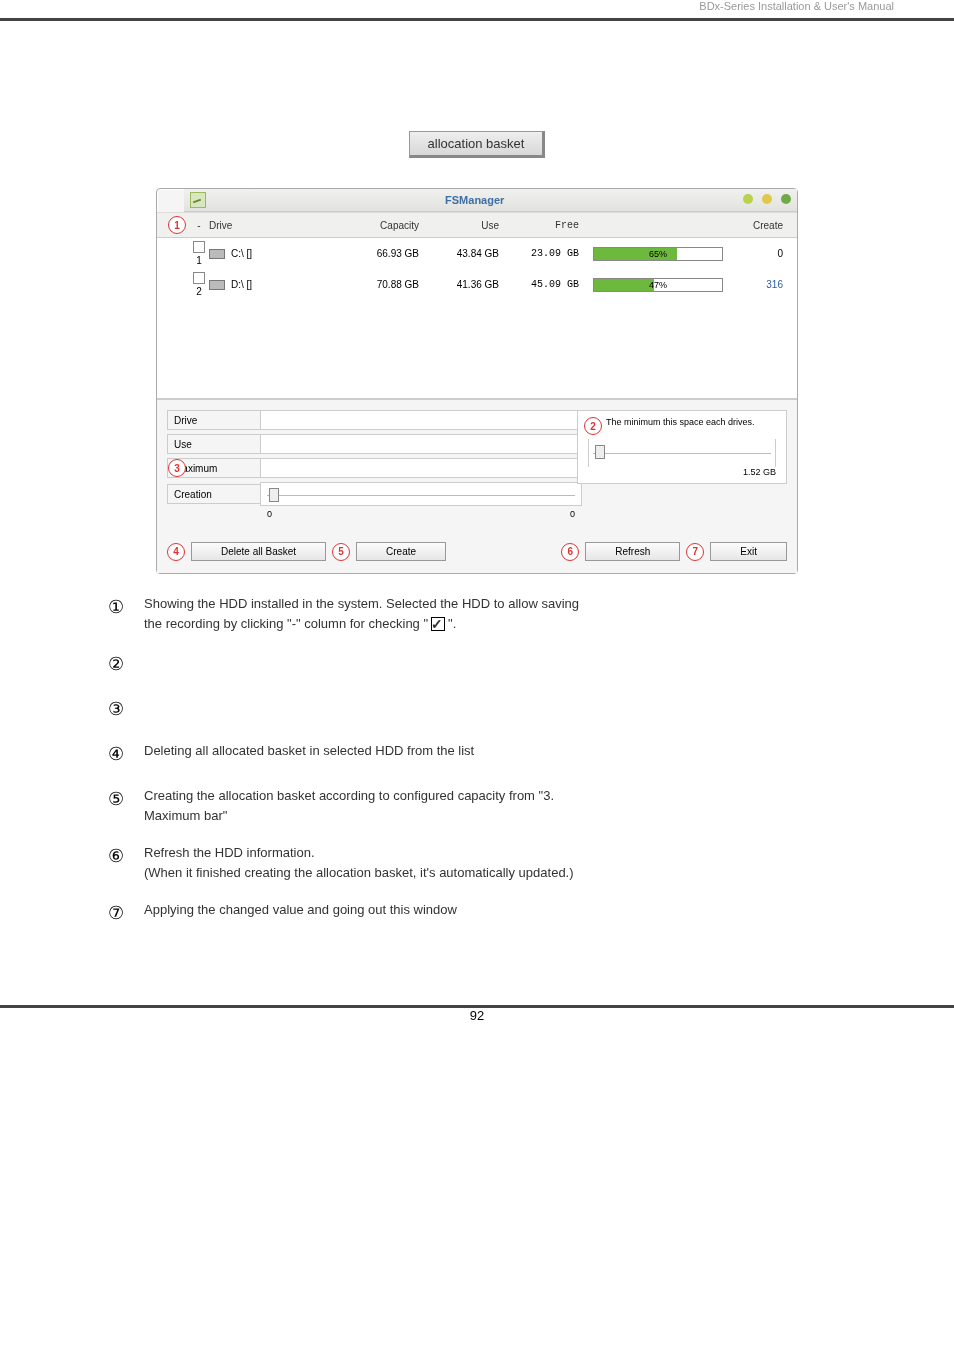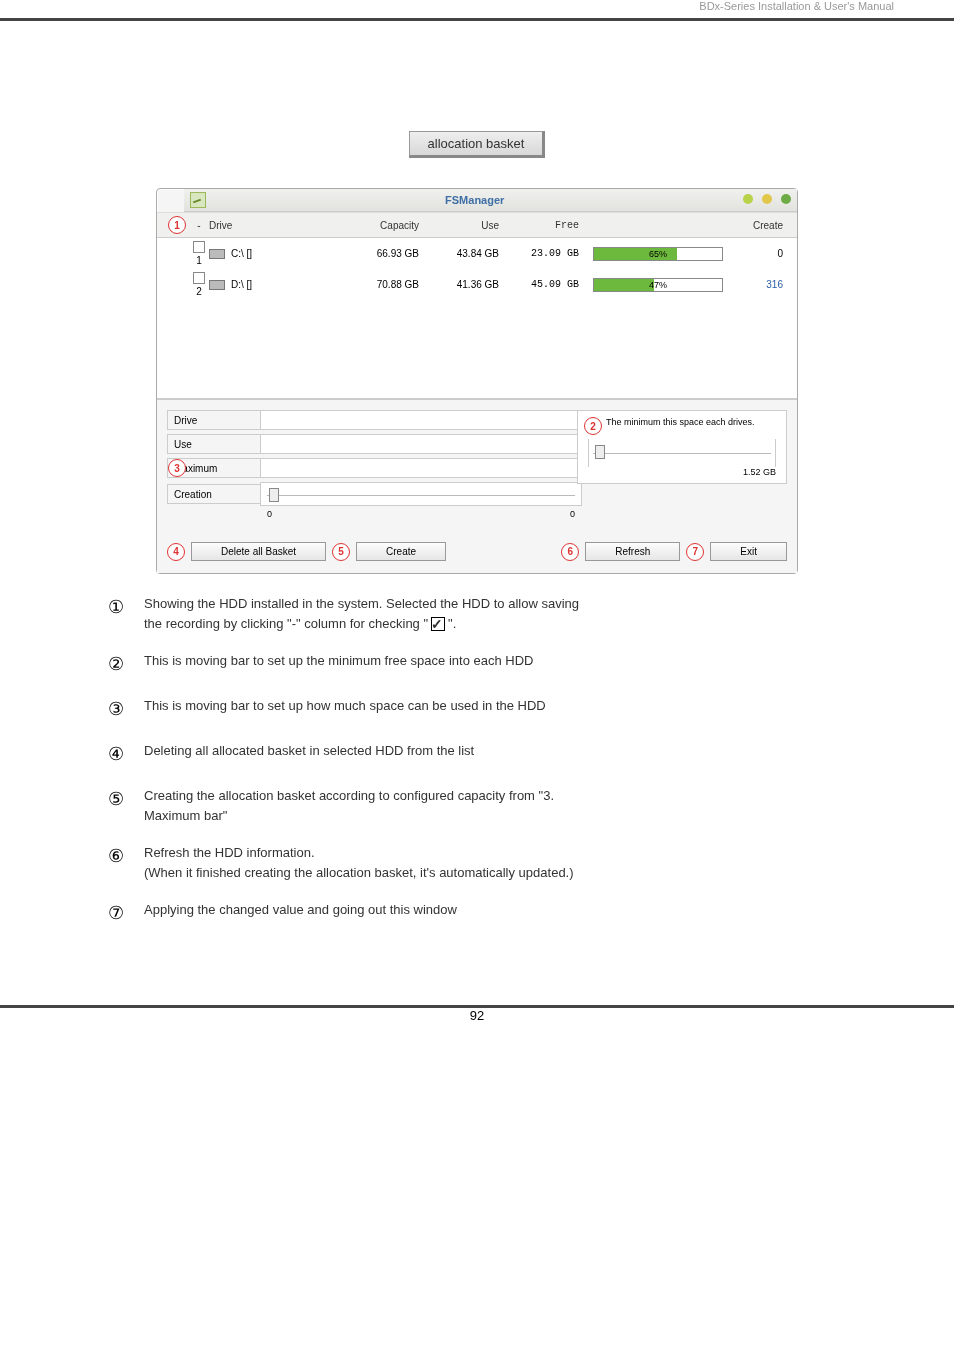--- a/index.html
+++ b/index.html
@@ -315,25 +315,23 @@
   <div class="desc-list">
     <div class="desc-row">
       <div class="icon-col">①</div>
       <div class="text-col">
         <span>Showing the HDD installed in the system. Selected the HDD to allow saving</span><br>
         <span>the recording by clicking "-" column for checking "</span><span class="chk-inline"></span><span>".</span>
       </div>
     </div>
     <div class="desc-row">
       <div class="icon-col">②</div>
-      <div class="text-col">This is moving bar to set up the minimum free space into each HDD</div>
     </div>
     <div class="desc-row">
       <div class="icon-col">③</div>
-      <div class="text-col">This is moving bar to set up how much space can be used in the HDD</div>
     </div>
     <div class="desc-row">
       <div class="icon-col">④</div>
       <div class="text-col">Deleting all allocated basket in selected HDD from the list</div>
     </div>
     <div class="desc-row">
       <div class="icon-col">⑤</div>
       <div class="text-col">
         <span>Creating the allocation basket according to configured capacity from "3.</span><br>
         <span>Maximum bar"</span>

